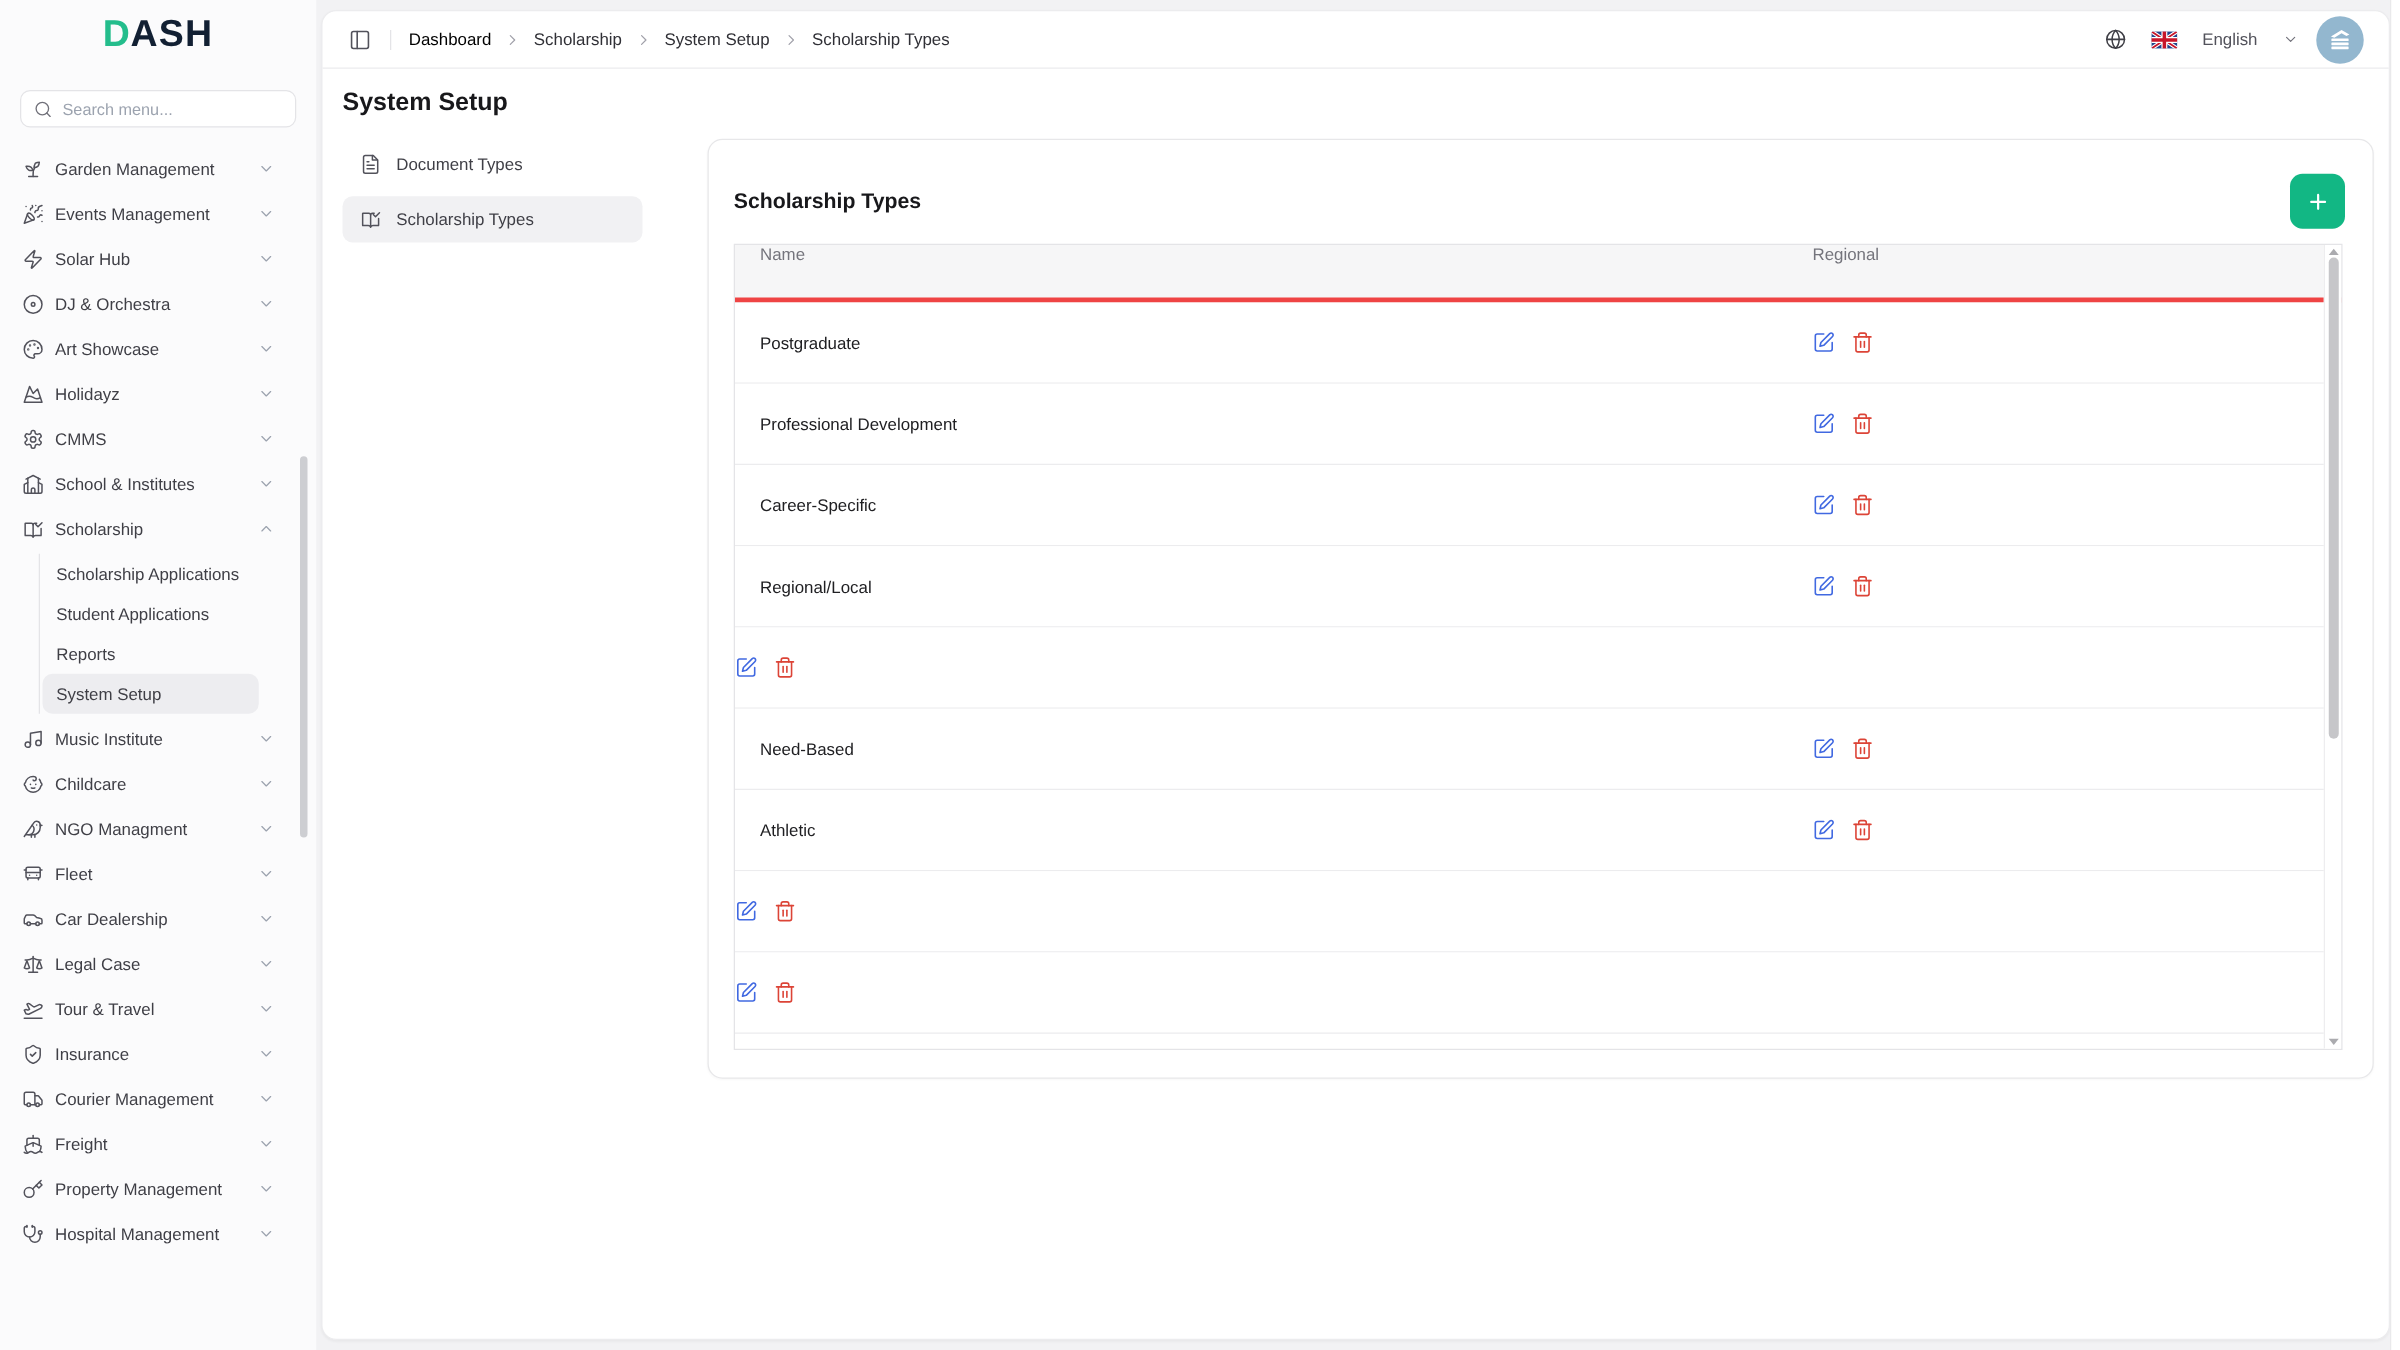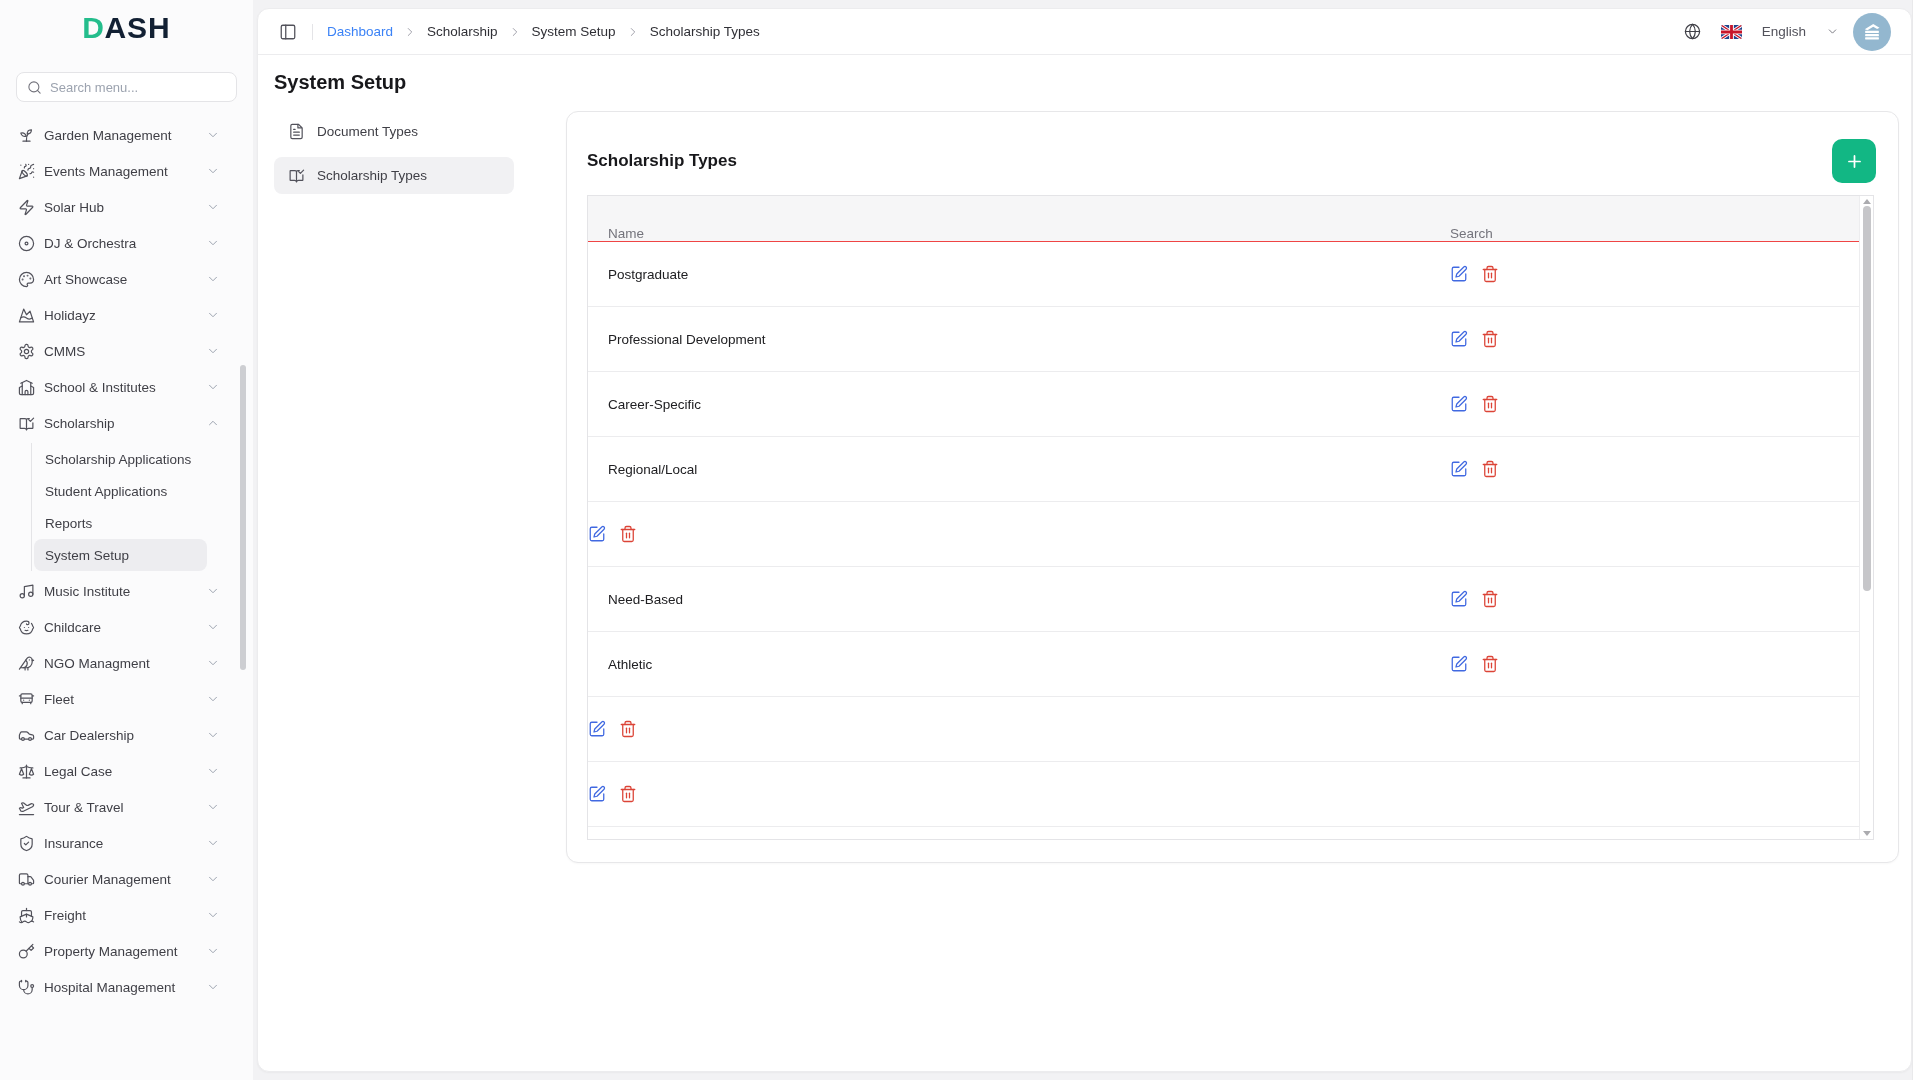--- a/index.html
+++ b/index.html
@@ -33,21 +33,21 @@
 
   
   .panel { position:absolute; left:257px; top:8px; width:1655px; height:1064px; background:#fff; border:1px solid #ececee; border-radius:12px; box-shadow:0 1px 2px rgba(0,0,0,.04); }
 
   .topbar { position:absolute; left:0; right:0; top:0; height:46px; border-bottom:1px solid #ececee; display:flex; align-items:center; padding:0 20px 0 16px; }
   .tgl { width:28px; height:28px; border:none; background:transparent; color:#52525b; display:flex; align-items:center; justify-content:center; cursor:pointer; border-radius:6px; }
   .tgl svg { width:18px; height:18px; }
   .tb-divider { width:1px; height:16px; background:#e4e4e7; margin:0 14px 0 10px; }
   .breadcrumb { display:flex; align-items:center; gap:10px; font-size:13.5px; }
   .crumb { color:#303036; cursor:pointer; }
-  .crumb.muted { color:#3b82f6; }
+  .crumb.muted { color:#000000; }
   .crumb-sep { width:14px; height:14px; color:#a1a1aa; display:flex; }
   .crumb-sep svg { width:14px; height:14px; }
   .topbar-right { margin-left:auto; display:flex; align-items:center; }
   .lang { display:flex; align-items:center; gap:20px; background:transparent; border:none; cursor:pointer; font-family:inherit; }
   .lang .gicon { width:17px; height:17px; color:#3f3f46; display:flex; }
   .lang .gicon svg { width:17px; height:17px; }
   .flag { width:21px; height:14px; border-radius:2px; overflow:hidden; display:flex; }
   .flag svg { width:21px; height:14px; }
   .lang-label { font-size:13.5px; color:#52525b; }
   .lang .lchev { width:13px; height:13px; color:#71717a; display:flex; }
@@ -64,21 +64,21 @@
   .submenu-item .sicon svg { width:17px; height:17px; }
 
   
   .card { position:absolute; left:308px; top:102px; width:1333px; height:752px; background:#fff; border:1px solid #e7e7e9; border-radius:12px; box-shadow:0 1px 2px rgba(0,0,0,.03); }
   .card-head { position:absolute; left:20px; right:22px; top:26px; height:46px; display:flex; align-items:center; justify-content:space-between; }
   .card-title { font-size:17px; font-weight:700; color:#18181b; }
   .add-btn { width:44px; height:44px; border:none; border-radius:10px; background:var(--accent-green,#12b784); color:#fff; display:flex; align-items:center; justify-content:center; cursor:pointer; }
   .add-btn svg { width:19px; height:19px; stroke-width:2.2; }
 
   .table { position:absolute; left:20px; top:83px; width:1287px; height:645px; border:1px solid #e4e4e7; overflow:hidden; }
-  .thead { height:46px; background:#f6f6f7; border-bottom:1px solid #ef4444; display:flex; align-items:flex-end; padding-right:14px; font-size:13.5px; color:#74747c; font-weight:500; }
+  .thead { height:46px; background:#f6f6f7; border-bottom:4px solid #ef4444; display:flex; align-items:flex-start; padding-right:14px; font-size:13.5px; color:#74747c; font-weight:500; }
   .col-name { flex:1; padding-left:20px; }
   .col-actions { width:409px; }
   .trow { height:65px; display:flex; align-items:center; border-bottom:1px solid #ececee; padding-right:14px; background:#fff; }
   .trow .name { flex:1; padding-left:20px; font-size:13.5px; color:#202023; }
   .trow .actions { width:409px; display:flex; align-items:center; gap:13px; }
   .icon-btn { width:18px; height:18px; border:none; background:transparent; padding:0; cursor:pointer; display:flex; }
   .icon-btn svg { width:18px; height:18px; }
   .icon-btn.edit { color:var(--edit-blue,#4169e1); }
   .icon-btn.del { color:var(--delete-red,#dc4437); }
 
@@ -561,21 +561,21 @@
               <svg viewBox="0 0 24 24" fill="none" stroke="currentColor" stroke-width="1.7" stroke-linecap="round" stroke-linejoin="round" aria-hidden="true">
                 <path d="M5 12h14"></path>
                 <path d="M12 5v14"></path>
               </svg>
             </span>
         </button>
       </div>
       <div class="table">
         <div class="thead">
           <div class="col-name">Name</div>
-          <div class="col-actions">Search</div>
+          <div class="col-actions">Regional</div>
         </div>
         <div id="table-body">
             <div class="trow">
               <div class="name">Postgraduate</div>
               <div class="actions">
                 <button class="icon-btn edit">
                   <span style="display:flex">
                     <svg viewBox="0 0 24 24" fill="none" stroke="currentColor" stroke-width="1.7" stroke-linecap="round" stroke-linejoin="round" aria-hidden="true">
                       <path d="M12 3H5a2 2 0 0 0-2 2v14a2 2 0 0 0 2 2h14a2 2 0 0 0 2-2v-7"></path>
                       <path d="M18.4 2.6a2.1 2.1 0 0 1 3 3L12 15l-4 1 1-4z"></path>

